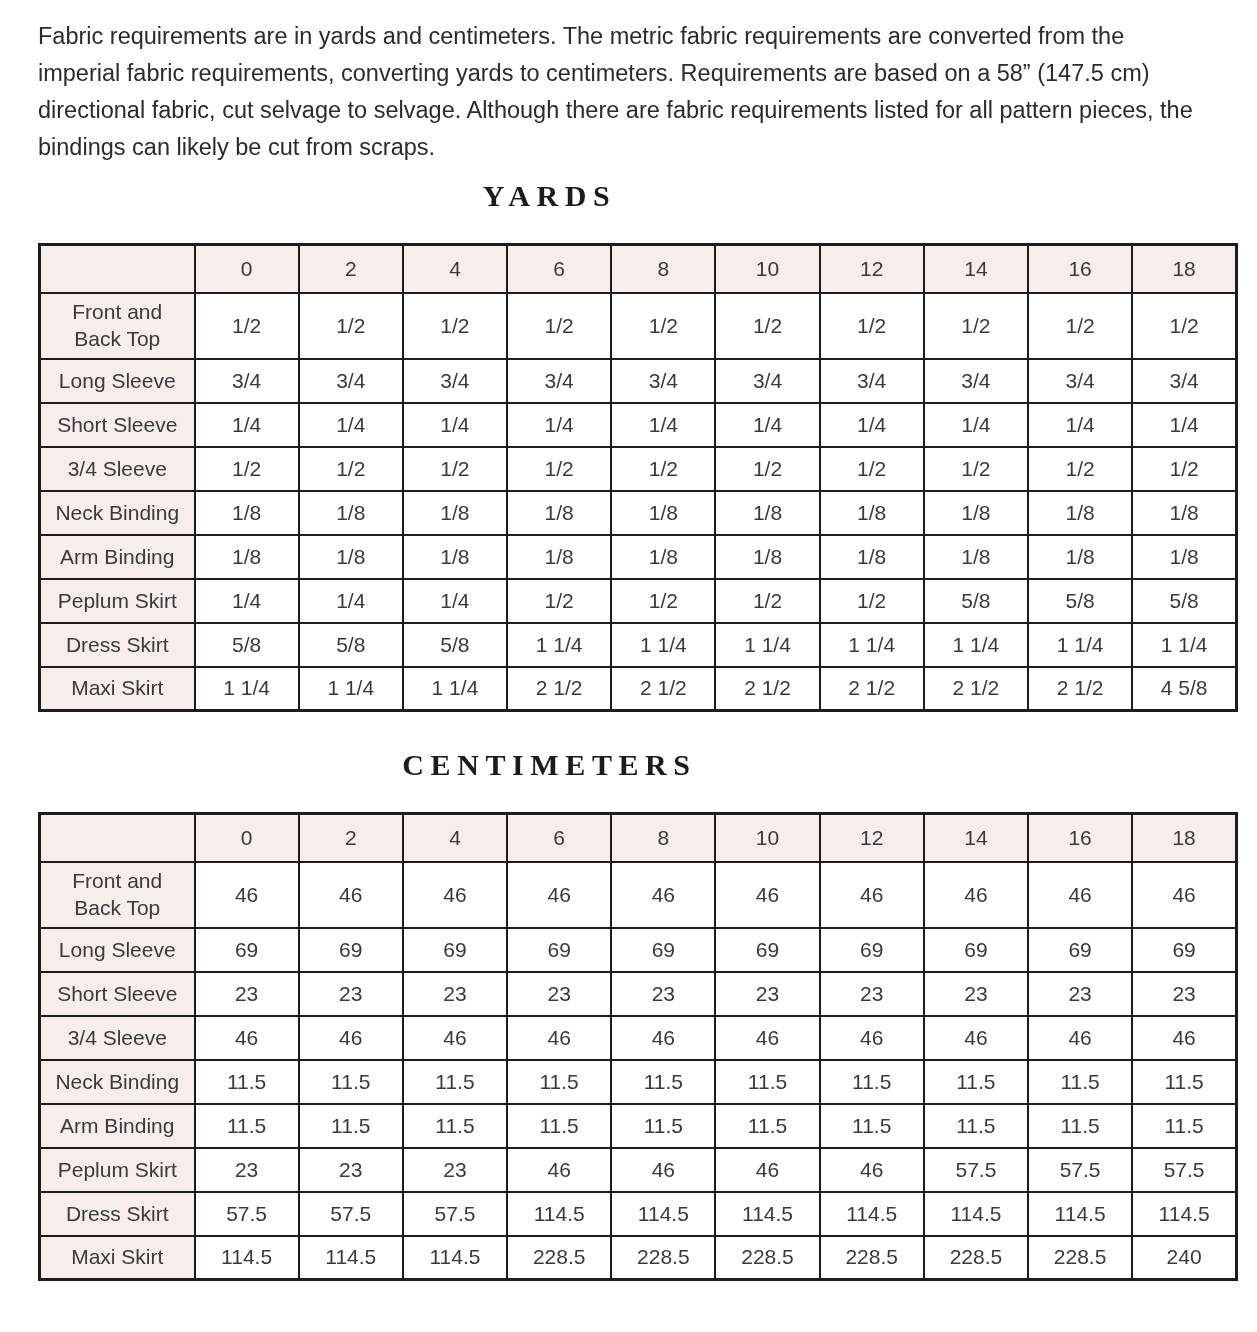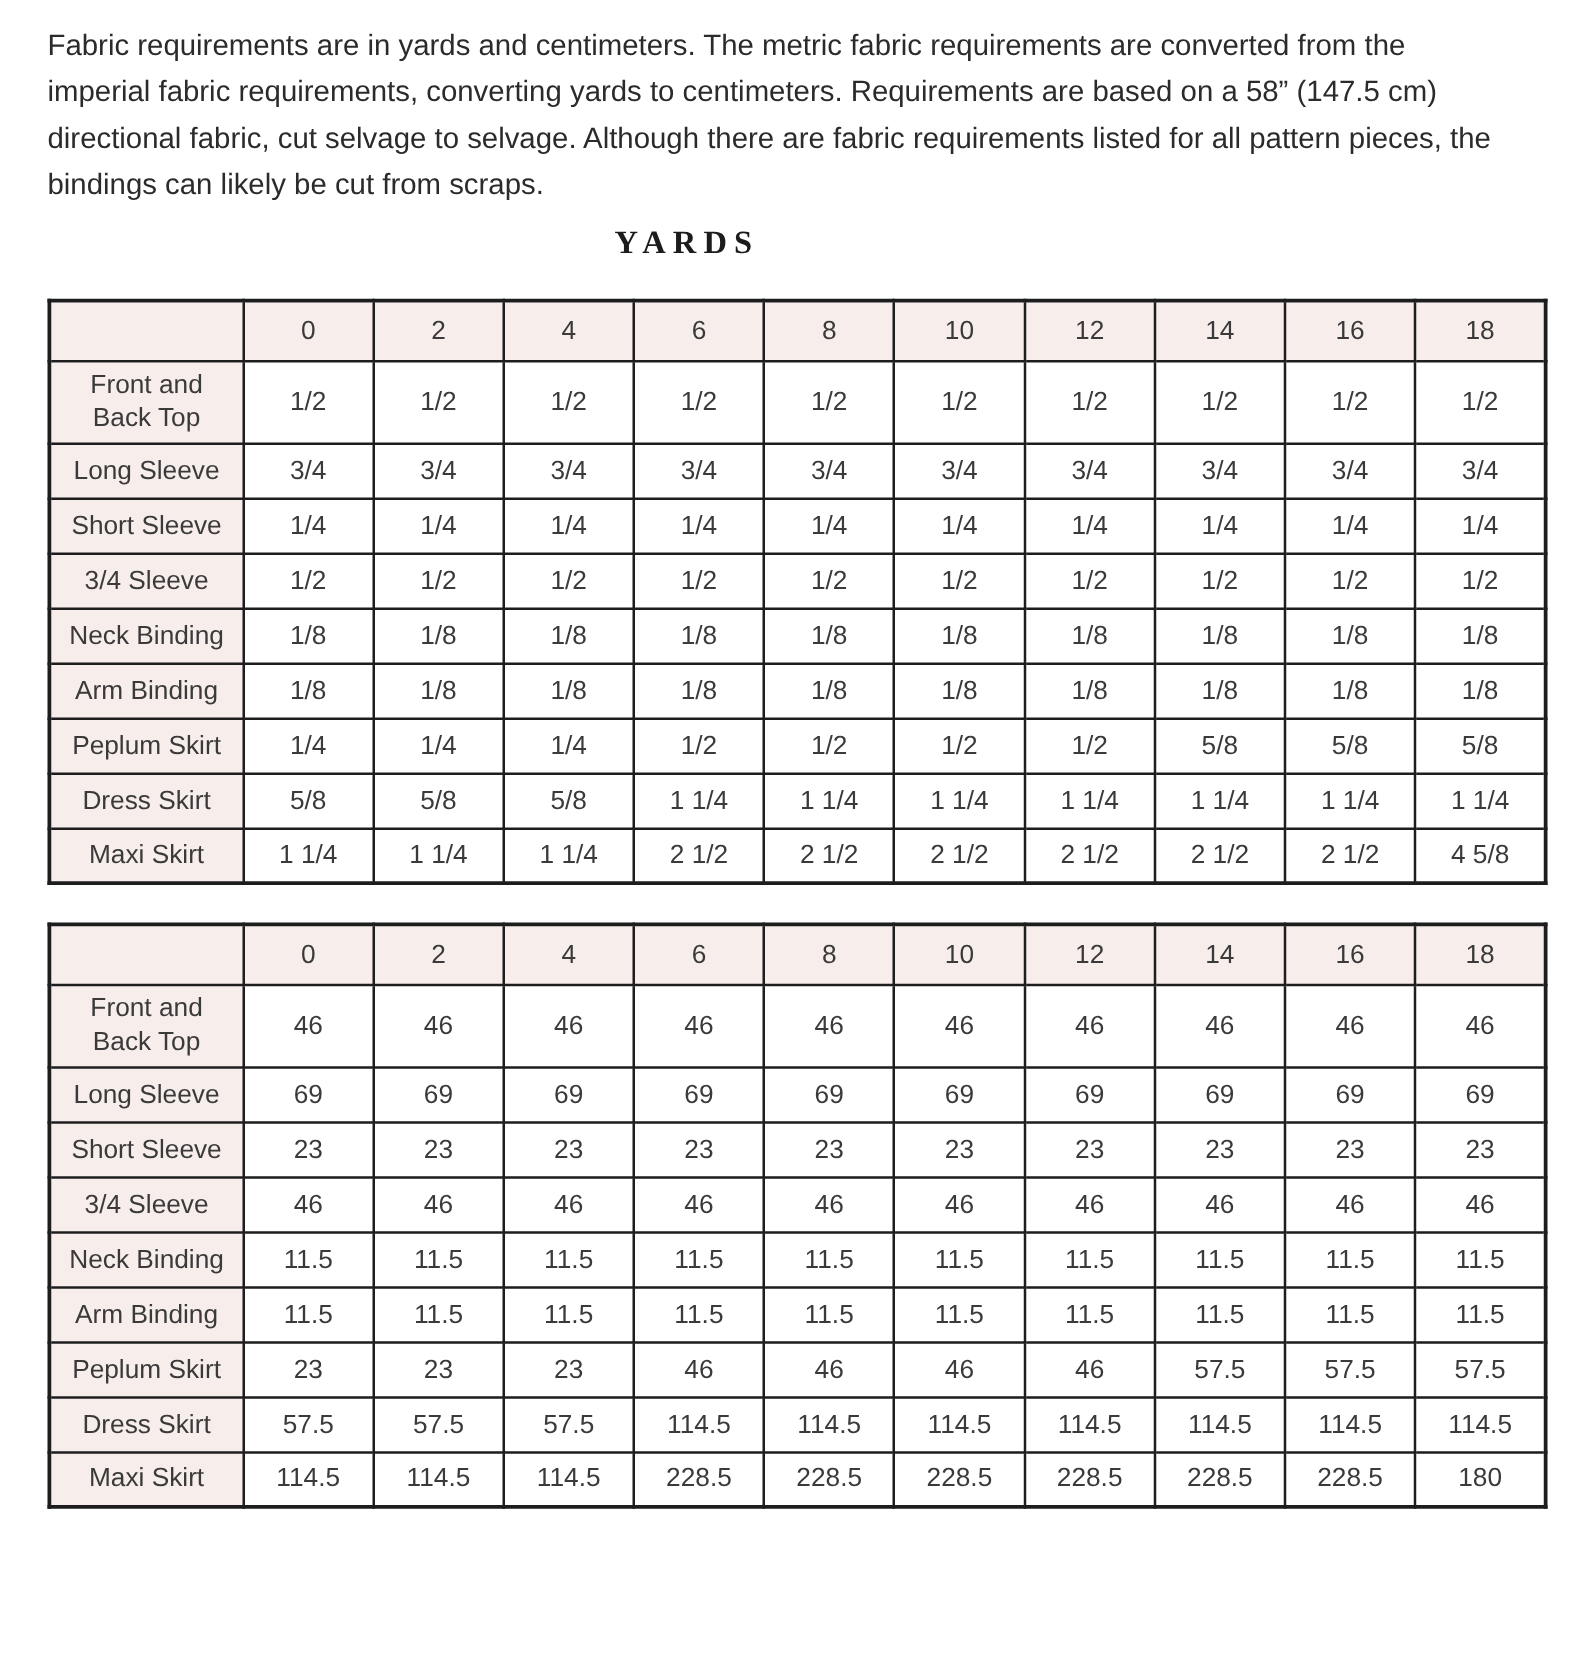--- a/index.html
+++ b/index.html
@@ -14,21 +14,21 @@
   }
   .intro {
     margin: 0 36px 0 38px;
     width: 1172px;
     font-size: 23.5px;
     line-height: 37px;
     color: #2b2b2b;
   }
   .section-title {
     font-family: "Liberation Serif", "DejaVu Serif", serif;
-    font-size: 26px;
+    font-size: 30px;
     font-weight: 600;
     letter-spacing: 0.22em;
     text-align: center;
     color: #1c1c1c;
   }
   .title-yards { margin: 13px 0 0 0; }
   .title-cm { margin: 36px 0 0 0; }
   table.req-table {
     border-collapse: collapse;
     table-layout: fixed;
@@ -215,20 +215,21 @@
           <td>2 1/2</td>
           <td>2 1/2</td>
           <td>2 1/2</td>
           <td>2 1/2</td>
           <td>2 1/2</td>
           <td>4 5/8</td>
         </tr>
       </tbody>
   </table>
 
+  <div class="section-title title-cm">CENTIMETERS</div>
 
   <table class="req-table">
     <colgroup>
         <col style="width: 155px;">
         <col>
         <col>
         <col>
         <col>
         <col>
         <col>
@@ -361,18 +362,18 @@
           <th>Maxi Skirt</th>
           <td>114.5</td>
           <td>114.5</td>
           <td>114.5</td>
           <td>228.5</td>
           <td>228.5</td>
           <td>228.5</td>
           <td>228.5</td>
           <td>228.5</td>
           <td>228.5</td>
-          <td>180</td>
+          <td>240</td>
         </tr>
       </tbody>
   </table>
 
 </div>
 
 </body></html>

